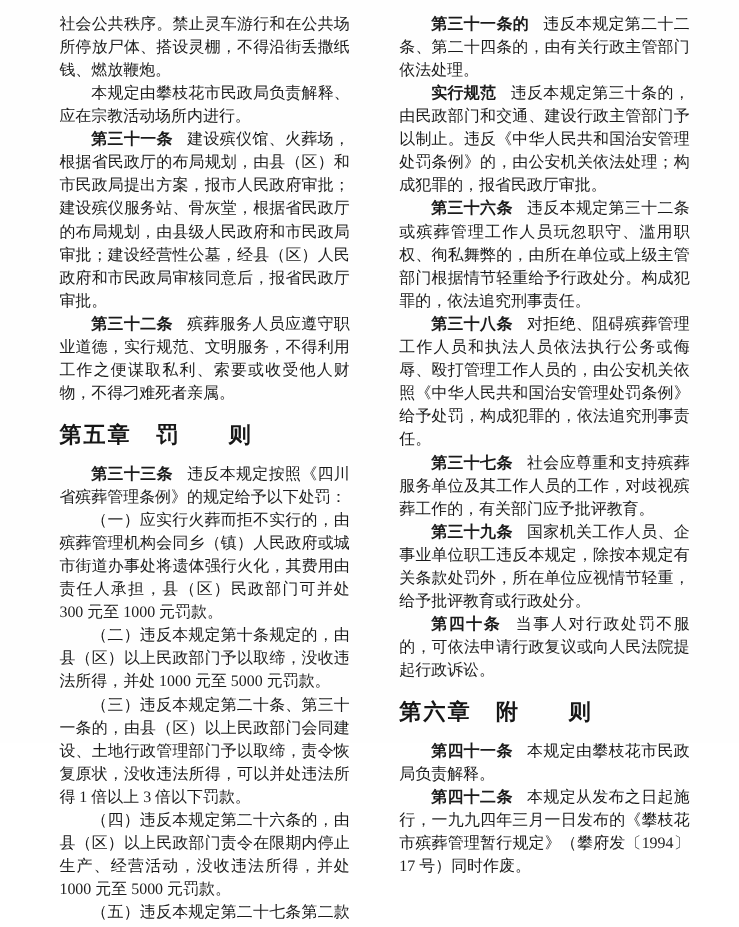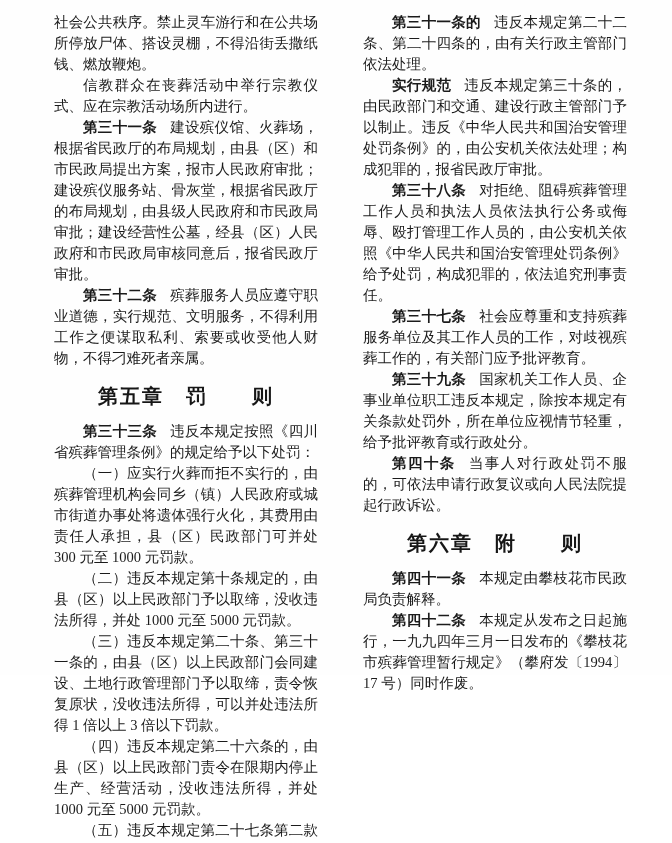--- a/index.html
+++ b/index.html
@@ -40,46 +40,47 @@
   }
   .article-label {
     font-weight: bold;
     margin-right: 0.9em;
   }
   .chapter-heading {
     margin: 14px 0 12px 0;
     font-size: 20px;
     line-height: 26px;
     font-weight: bold;
-    text-align: center;
+    text-align: left;
     text-indent: 0;
     letter-spacing: 2px;
     color: #161616;
   }
 </style>
 </head>
 <body>
 
 <div class="page">
   <div class="column col-left">
       <p class="para cont">社会公共秩序。禁止灵车游行和在公共场所停放尸体、搭设灵棚，不得沿街丢撒纸钱、燃放鞭炮。</p>
-      <p class="para">信教群众在丧葬活动中举行宗教仪式、应在宗教活动场所内进行。</p>
+      <p class="para">本规定由攀枝花市民政局负责解释、应在宗教活动场所内进行。</p>
       <p class="para"><span class="article-label">第三十一条</span><span class="article-text">建设殡仪馆、火葬场，根据省民政厅的布局规划，由县（区）和市民政局提出方案，报市人民政府审批；建设殡仪服务站、骨灰堂，根据省民政厅的布局规划，由县级人民政府和市民政局审批；建设经营性公墓，经县（区）人民政府和市民政局审核同意后，报省民政厅审批。</span></p>
       <p class="para"><span class="article-label">第三十二条</span><span class="article-text">殡葬服务人员应遵守职业道德，实行规范、文明服务，不得利用工作之便谋取私利、索要或收受他人财物，不得刁难死者亲属。</span></p>
       <h2 class="chapter-heading">第五章　罚　　则</h2>
       <p class="para"><span class="article-label">第三十三条</span><span class="article-text">违反本规定按照《四川省殡葬管理条例》的规定给予以下处罚：</span></p>
       <p class="para">（一）应实行火葬而拒不实行的，由殡葬管理机构会同乡（镇）人民政府或城市街道办事处将遗体强行火化，其费用由责任人承担，县（区）民政部门可并处 300 元至 1000 元罚款。</p>
       <p class="para">（二）违反本规定第十条规定的，由县（区）以上民政部门予以取缔，没收违法所得，并处 1000 元至 5000 元罚款。</p>
       <p class="para">（三）违反本规定第二十条、第三十一条的，由县（区）以上民政部门会同建设、土地行政管理部门予以取缔，责令恢复原状，没收违法所得，可以并处违法所得 1 倍以上 3 倍以下罚款。</p>
       <p class="para">（四）违反本规定第二十六条的，由县（区）以上民政部门责令在限期内停止生产、经营活动，没收违法所得，并处 1000 元至 5000 元罚款。</p>
       <p class="para">（五）违反本规定第二十七条第二款的，由县（区）民政部门会同工商行政管理</p>
     </div>
   <div class="column col-right">
       <p class="para"><span class="article-label">第三十一条的</span><span class="article-text">违反本规定第二十二条、第二十四条的，由有关行政主管部门依法处理。</span></p>
       <p class="para"><span class="article-label">实行规范</span><span class="article-text">违反本规定第三十条的，由民政部门和交通、建设行政主管部门予以制止。违反《中华人民共和国治安管理处罚条例》的，由公安机关依法处理；构成犯罪的，报省民政厅审批。</span></p>
+      <p class="para"><span class="article-label">第三十六条</span><span class="article-text">违反本规定第三十二条或殡葬管理工作人员玩忽职守、滥用职权、徇私舞弊的，由所在单位或上级主管部门根据情节轻重给予行政处分。构成犯罪的，依法追究刑事责任。</span></p>
       <p class="para"><span class="article-label">第三十八条</span><span class="article-text">对拒绝、阻碍殡葬管理工作人员和执法人员依法执行公务或侮辱、殴打管理工作人员的，由公安机关依照《中华人民共和国治安管理处罚条例》给予处罚，构成犯罪的，依法追究刑事责任。</span></p>
       <p class="para"><span class="article-label">第三十七条</span><span class="article-text">社会应尊重和支持殡葬服务单位及其工作人员的工作，对歧视殡葬工作的，有关部门应予批评教育。</span></p>
       <p class="para"><span class="article-label">第三十九条</span><span class="article-text">国家机关工作人员、企事业单位职工违反本规定，除按本规定有关条款处罚外，所在单位应视情节轻重，给予批评教育或行政处分。</span></p>
       <p class="para"><span class="article-label">第四十条</span><span class="article-text">当事人对行政处罚不服的，可依法申请行政复议或向人民法院提起行政诉讼。</span></p>
       <h2 class="chapter-heading">第六章　附　　则</h2>
       <p class="para"><span class="article-label">第四十一条</span><span class="article-text">本规定由攀枝花市民政局负责解释。</span></p>
       <p class="para"><span class="article-label">第四十二条</span><span class="article-text">本规定从发布之日起施行，一九九四年三月一日发布的《攀枝花市殡葬管理暂行规定》（攀府发〔1994〕17 号）同时作废。</span></p>
     </div>
 </div>
 

